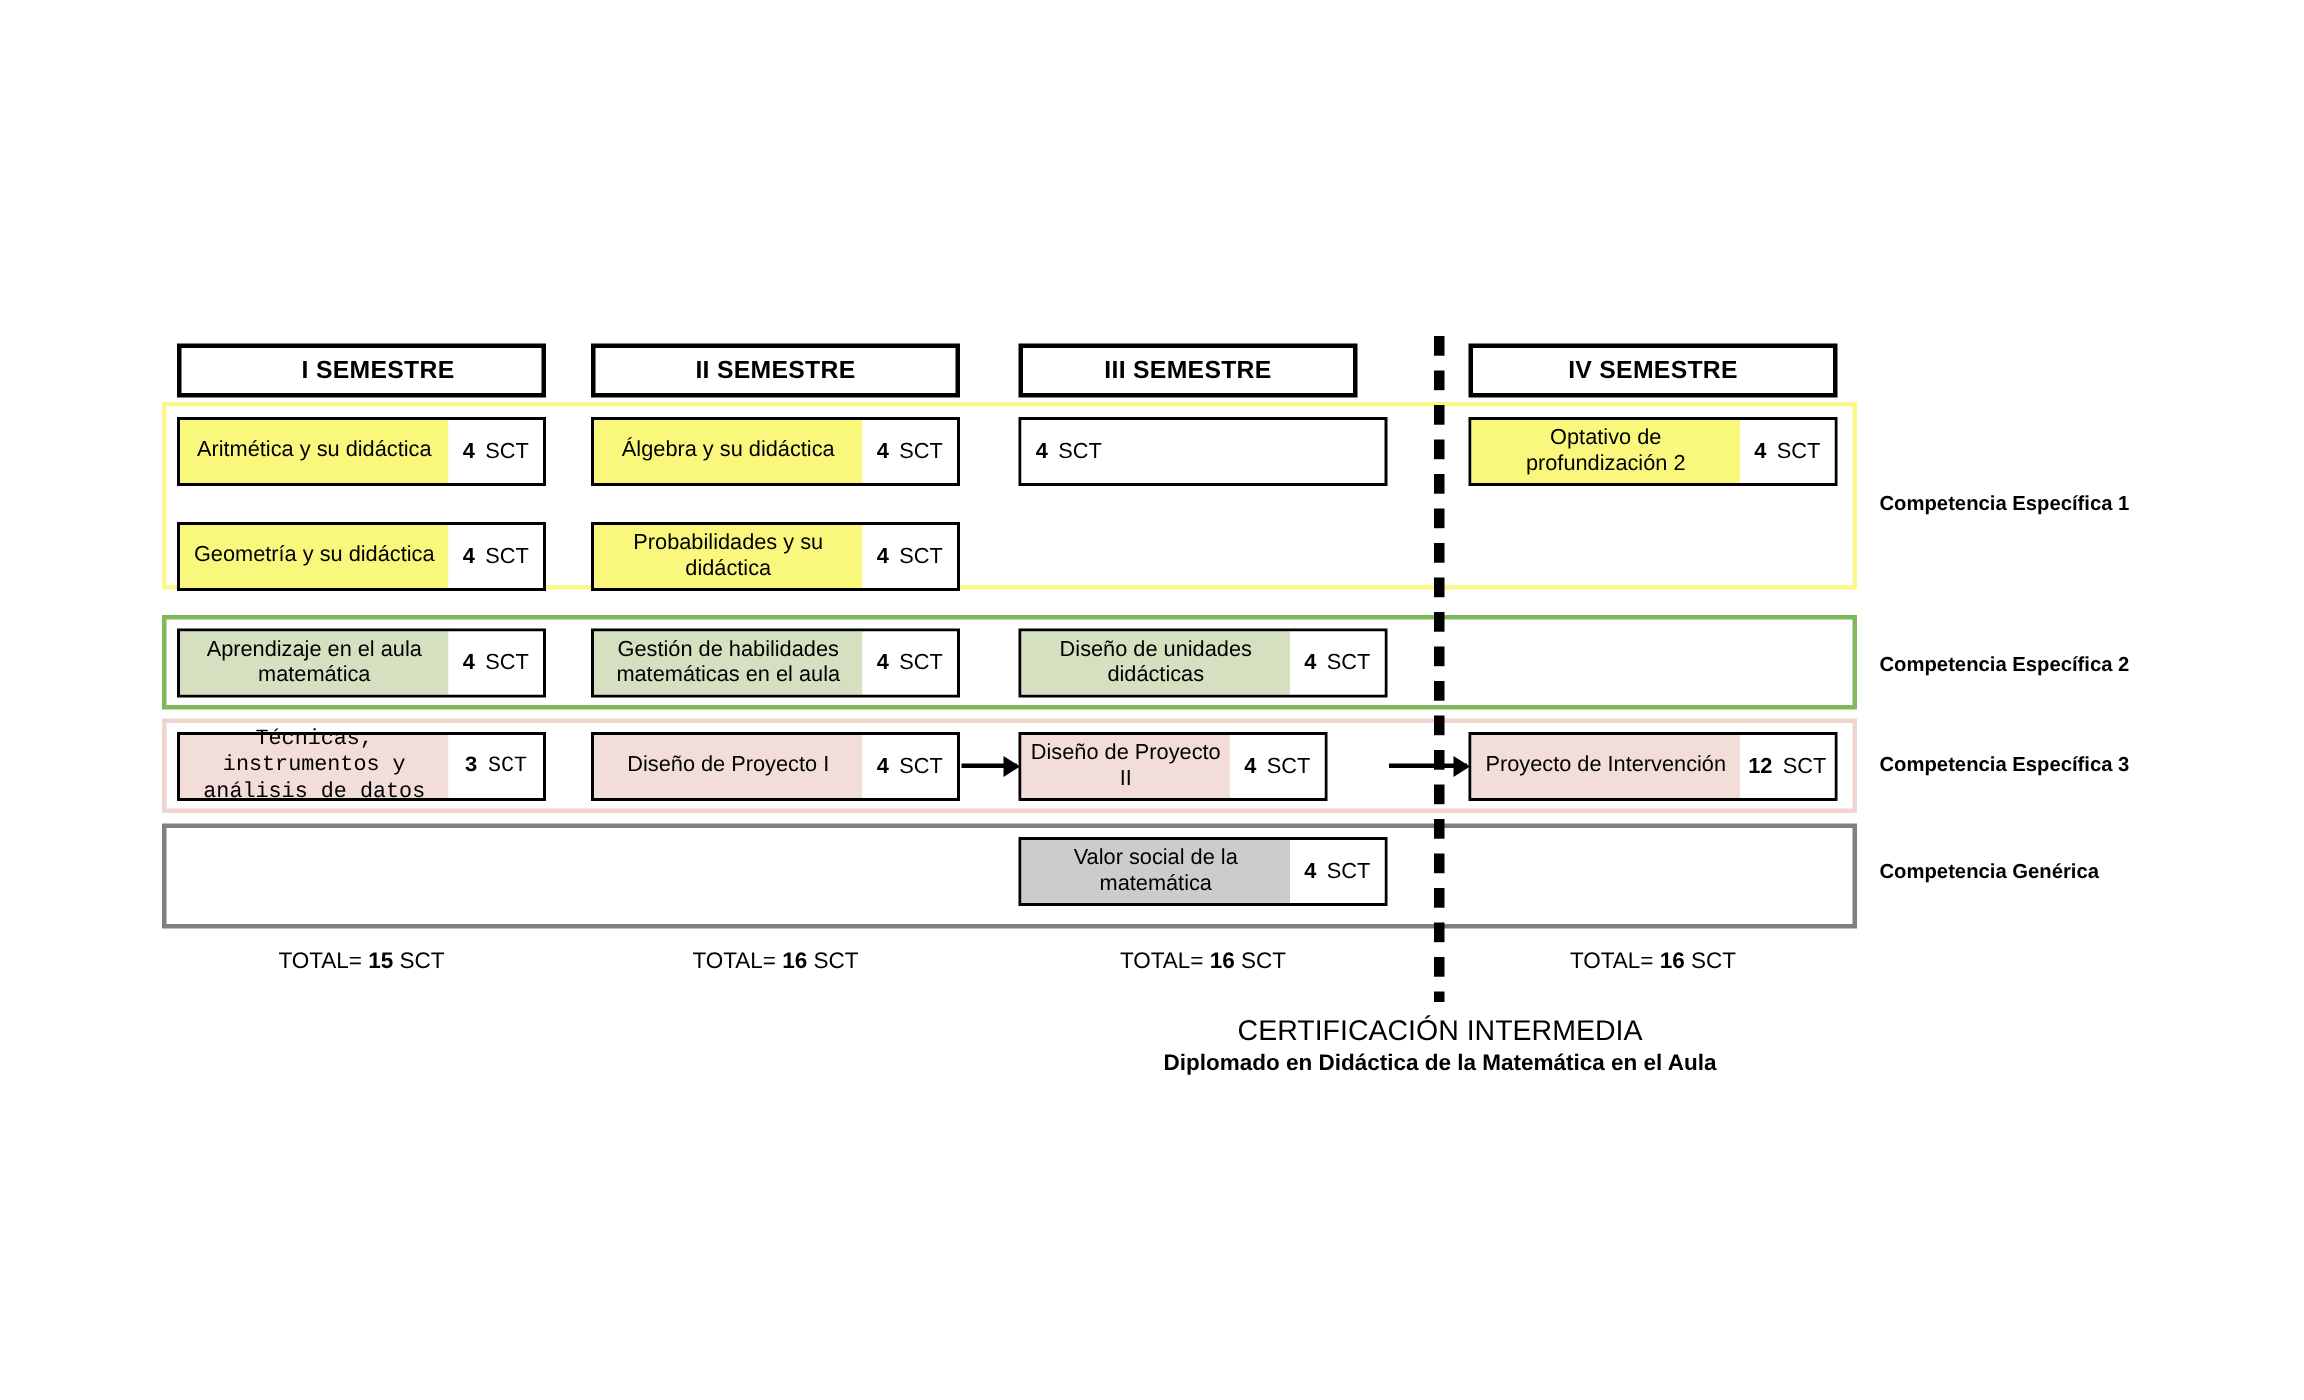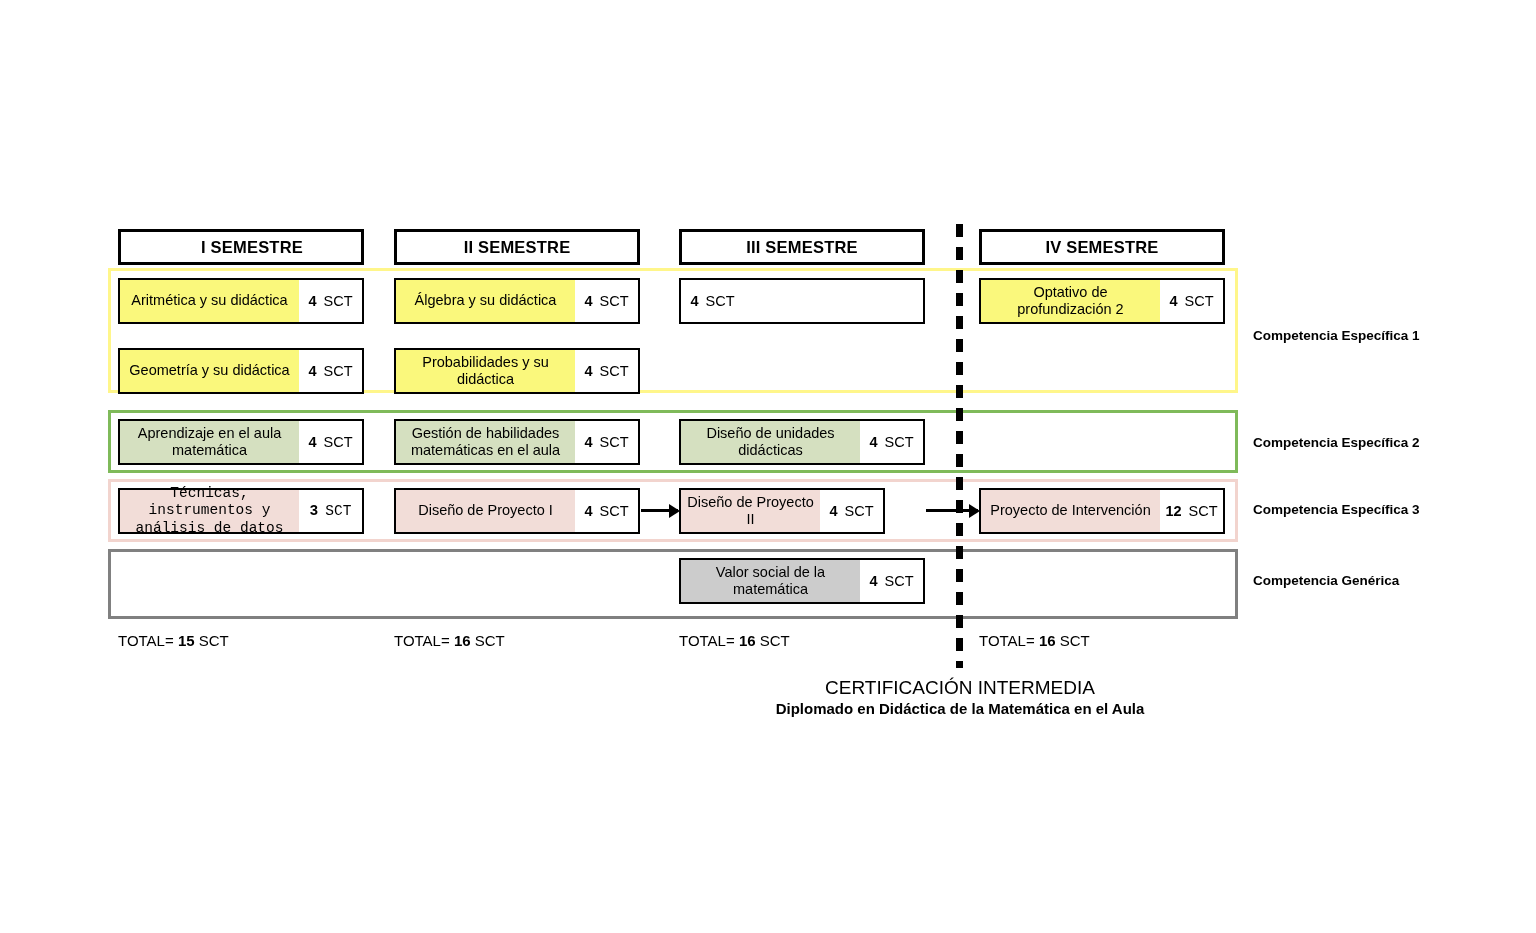--- a/index.html
+++ b/index.html
@@ -95,20 +95,21 @@
     font-size: 13.5px;
     font-weight: bold;
     white-space: nowrap;
   }
 
   
   .total {
     position: absolute;
     font-size: 15px;
     white-space: nowrap;
+    text-align: center;
   }
   .total .tnum { font-weight: bold; }
 
   
   .divider {
     position: absolute;
     left: 956px;
     top: 224px;
     width: 7px;
     height: 444px;
@@ -153,21 +154,21 @@
 <body>
 
 <div id="canvas">
 
   <div class="sem-header" style="left:118px; top:229px; width:246px;padding-left:22px;">
     <span>I SEMESTRE</span>
   </div>
   <div class="sem-header" style="left:394px; top:229px; width:246px;">
     <span>II SEMESTRE</span>
   </div>
-  <div class="sem-header" style="left:679px; top:229px; width:246px;">
+  <div class="sem-header" style="left:679px; top:229px; width:226px;">
     <span>III SEMESTRE</span>
   </div>
   <div class="sem-header" style="left:979px; top:229px; width:246px;">
     <span>IV SEMESTRE</span>
   </div>
 
   <div class="group g-yellow" style="left:108px; top:268px; width:1130px; height:125px;"></div>
   <div class="group g-green" style="left:108px; top:410px; width:1130px; height:63px;"></div>
   <div class="group g-pink" style="left:108px; top:479px; width:1130px; height:63px;"></div>
   <div class="group g-gray" style="left:108px; top:549px; width:1130px; height:70px;"></div>

